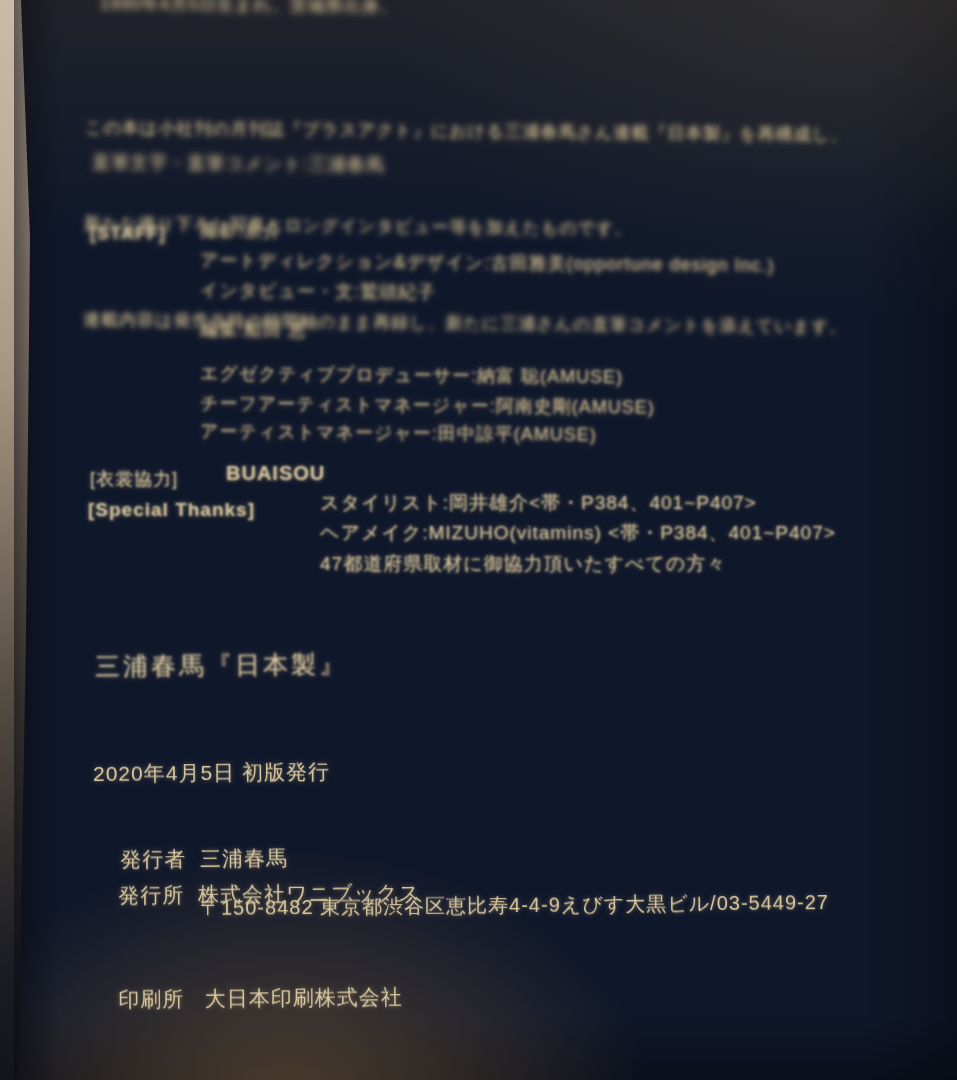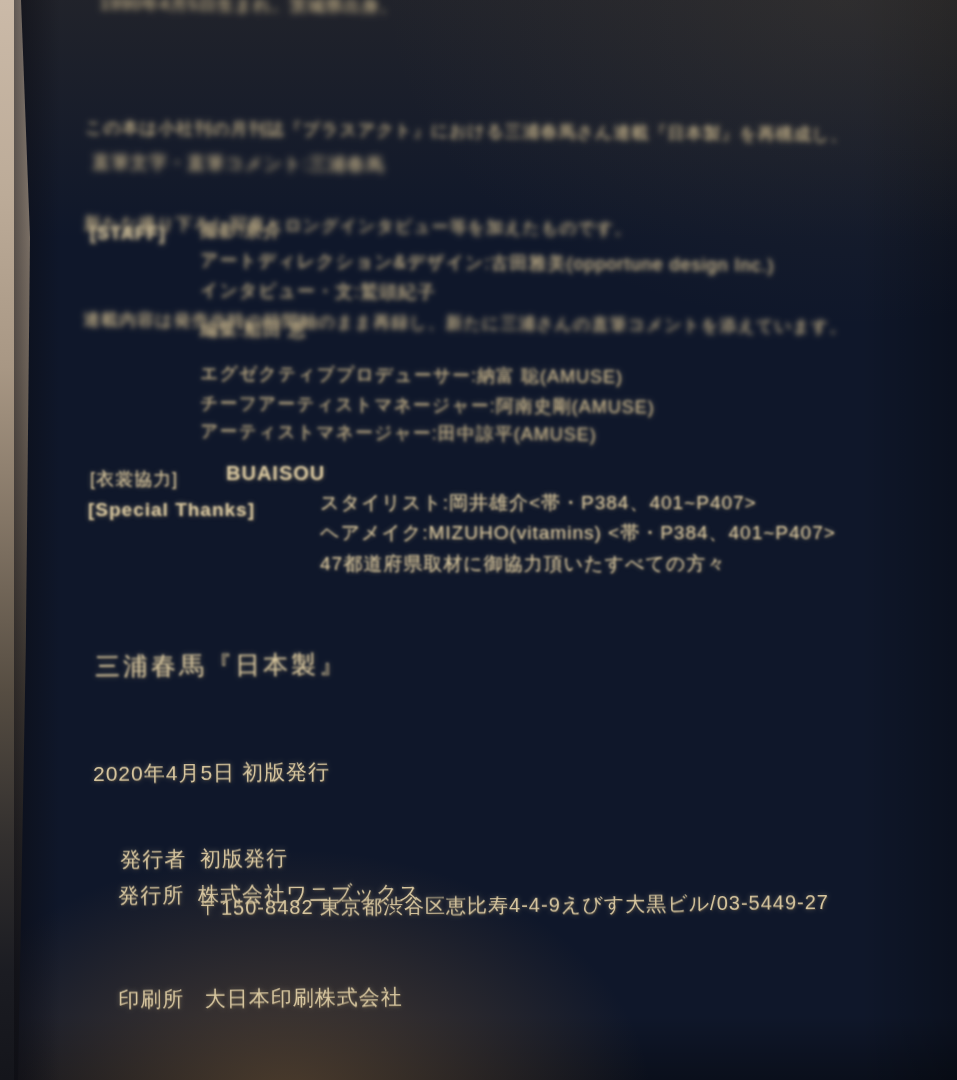--- a/index.html
+++ b/index.html
@@ -83,21 +83,21 @@
   <div class="txt fs19 b12 latin-bold" style="left:88px;top:499px;">[Special Thanks]</div>
   <div class="txt fs19 b12" style="left:320px;top:490px;">スタイリスト:岡井雄介&lt;帯・P384、401~P407&gt;</div>
   <div class="txt fs19 b12" style="left:320px;top:520px;">ヘアメイク:MIZUHO(vitamins) &lt;帯・P384、401~P407&gt;</div>
   <div class="txt fs19 b12" style="left:320px;top:551px;">47都道府県取材に御協力頂いたすべての方々</div>
 
   <div class="txt fs25 b08 tilt-bot" style="left:95px;top:650px;">三浦春馬『日本製』</div>
 
   <div class="txt fs21 b05 tilt-bot" style="left:93px;top:760px;">2020年4月5日 初版発行</div>
 
   <div class="txt fs21 b05 tilt-bot" style="left:93px;top:822px;">
-    <span>発行者</span><span>  </span><span>初版発行</span>
+    <span>発行者</span><span>  </span><span>三浦春馬</span>
   </div>
 
   <div class="txt fs21 b05 tilt-bot" style="left:91px;top:858px;">
     <span>発行所</span><span>  </span><span>株式会社ワニブックス</span>
   </div>
 
   <div class="txt fs20 b05 tilt-bot" style="left:200px;top:895px;">〒150-8482 東京都渋谷区恵比寿4-4-9えびす大黒ビル/03-5449-27</div>
 
   <div class="txt fs21 b05 tilt-bot" style="left:91px;top:962px;">
     <span>印刷所</span><span>   </span><span>大日本印刷株式会社</span>

